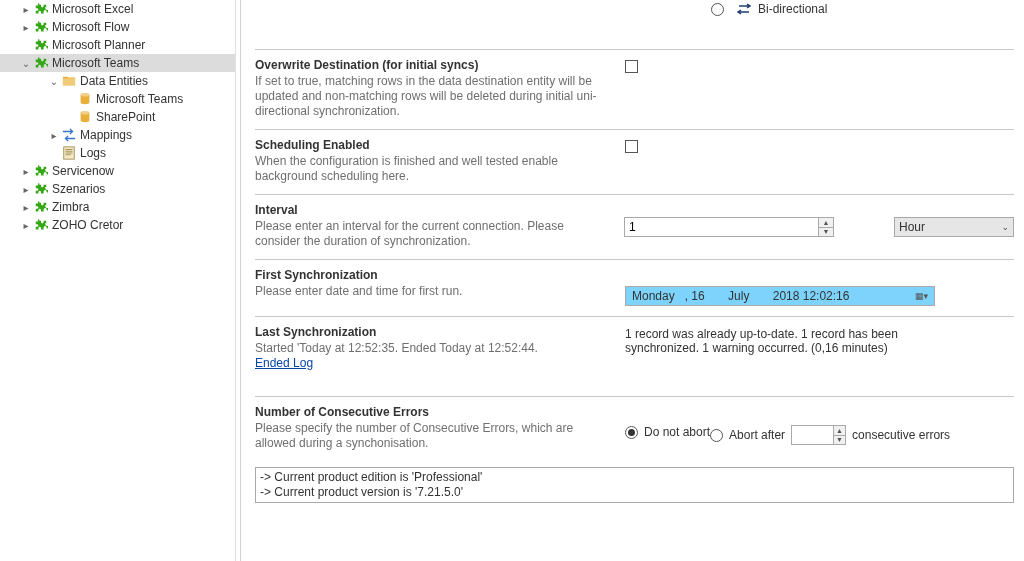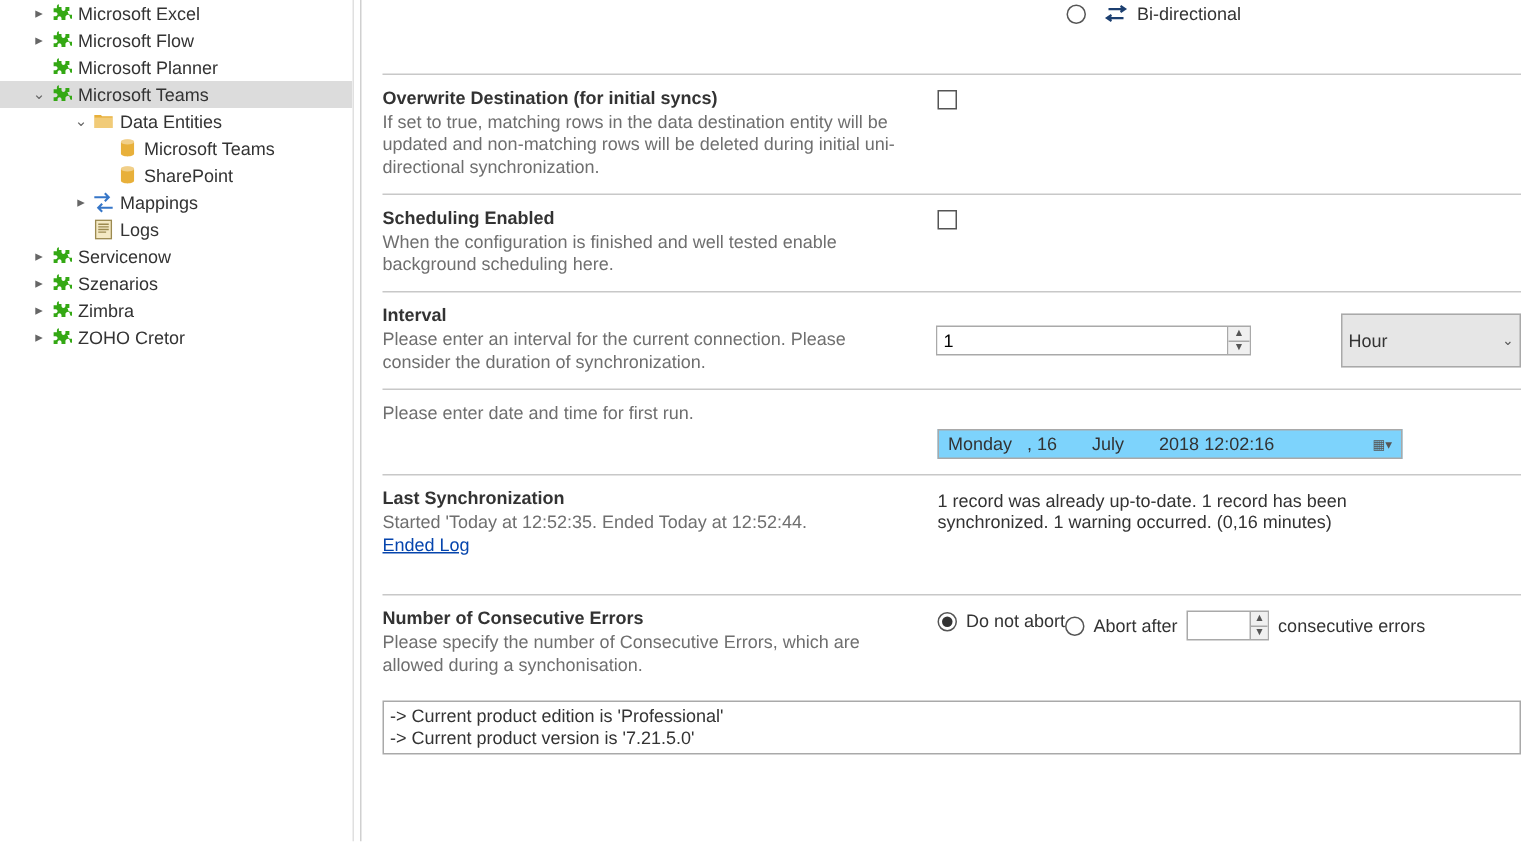--- a/index.html
+++ b/index.html
@@ -78,21 +78,21 @@
   padding: 0 10px 4px 14px;
   overflow-y: auto;
   height: 100%;
 }
 .form-row {
   display: flex;
   border-bottom: 1px solid #c8c8c8;
   padding: 8px 0 10px 0;
   min-height: 50px;
 }
-.form-row.no-border { border-bottom: none; }
+.form-row.no-border { border-bottom: none; align-items: flex-end; }
 .form-label-col {
   width: 370px;
   padding-right: 12px;
 }
 .form-label-col .title {
   font-weight: bold;
   color: #333;
   font-size: 12px;
   margin-bottom: 2px;
 }
@@ -164,21 +164,21 @@
   justify-content: center;
   font-size: 7px;
   color: #555;
   background: #f0f0f0;
 }
 .spinner .arrows div:first-child { border-bottom: 1px solid #a9a9a9; }
 .dropdown {
   display: inline-flex;
   align-items: center;
   border: 1px solid #a9a9a9;
-  height: 36px;
+  height: 20px;
   background: #e6e6e6;
   padding: 0 4px;
   font-size: 12px;
 }
 .dropdown .dd-arrow {
   margin-left: auto;
   font-size: 9px;
   color: #555;
 }
 .date-input {
@@ -407,20 +407,21 @@
       </span>
       <span class="dropdown" style="width:120px">
         <span>Hour</span>
         <span class="dd-arrow">⌄</span>
       </span>
     </div>
   </div>
 
   <div class="form-row">
     <div class="form-label-col">
+      <div class="title">First Synchronization</div>
       <div class="desc">Please enter date and time for first run.</div>
     </div>
     <div class="form-ctrl-col" style="flex-direction:column;">
       <div style="height:16px"></div>
       <span class="date-input">
         <span style="white-space:pre">Monday   , 16       July       2018 12:02:16</span>
         <span class="cal-btn">▦▾</span>
       </span>
     </div>
   </div>

